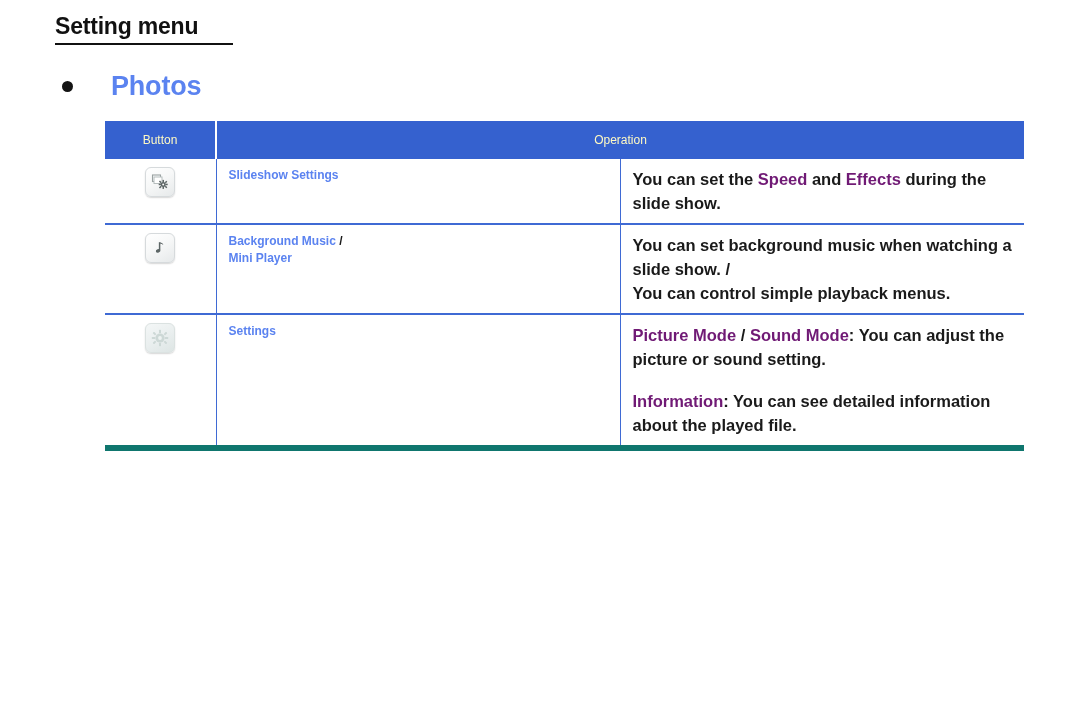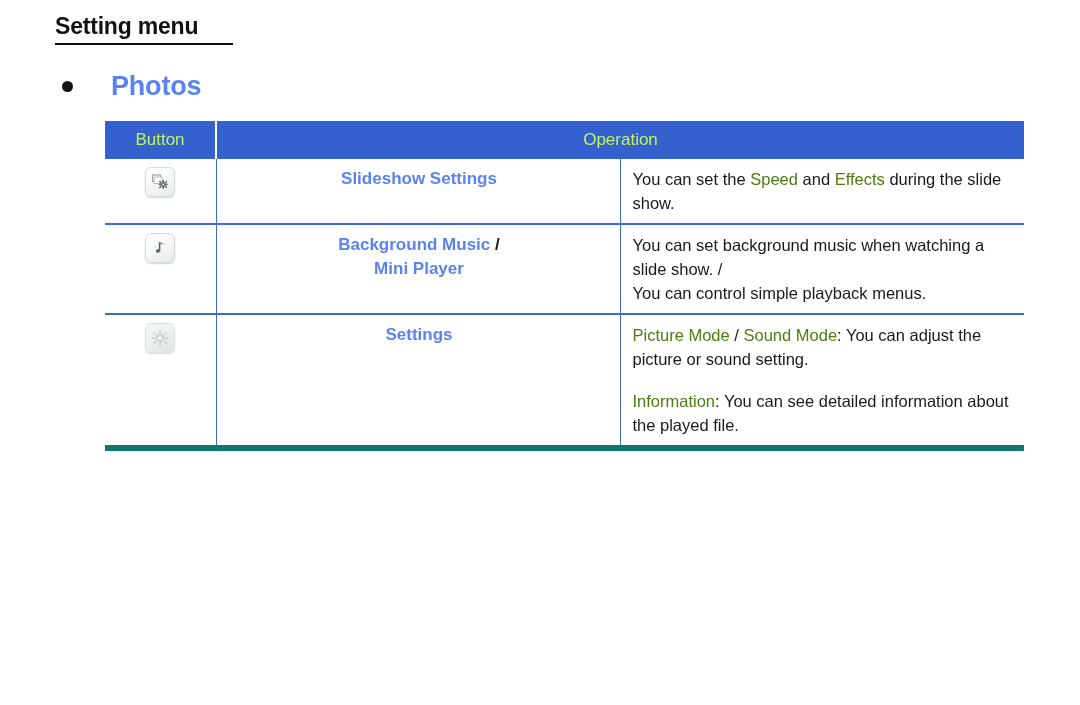--- a/index.html
+++ b/index.html
@@ -77,22 +77,22 @@
     border-collapse: collapse;
     table-layout: fixed;
   }
   .tbl td, .tbl th {
     padding: 0;
     vertical-align: top;
   }
 
   .thead-row th {
     background: #3561cf;
-    color: #bef264;
-    font-size: 17px;
+    color: #fef9c3;
+    font-size: 12px;
     font-weight: normal;
     text-align: center;
     height: 38px;
     vertical-align: middle;
   }
   .thead-row th.col-button {
     width: 110px;
     border-right: 2px solid #ffffff;
   }
 
@@ -116,44 +116,43 @@
   td.cell-label {
     width: 215px;
     border-right: 1.5px solid #3f6ad4;
     padding: 8px 10px 8px 12px;
   }
   td.cell-desc {
     padding: 8px 12px 8px 12px;
   }
 
   .lbl {
-    font-size: 17px;
+    font-size: 12px;
     font-weight: bold;
     color: #5b83f0;
     line-height: 1.42;
-    text-align: center;
   }
   .lbl .sep {
     color: #1a1a1a;
     font-weight: bold;
   }
 
   .desc {
     font-size: 16.5px;
     color: #1a1a1a;
     line-height: 1.46;
   }
   .desc .kw {
-    color: #4d7c0f;
-    font-weight: normal;
+    color: #701a75;
+    font-weight: bold;
     margin-top: 48px;
   }
   .desc .sep {
     color: #1a1a1a;
-    font-weight: normal;
+    font-weight: bold;
   }
   .desc p {
     margin: 0;
   }
   .desc p + p {
     margin-top: 17px;
   }
 
   
   .rbtn {

